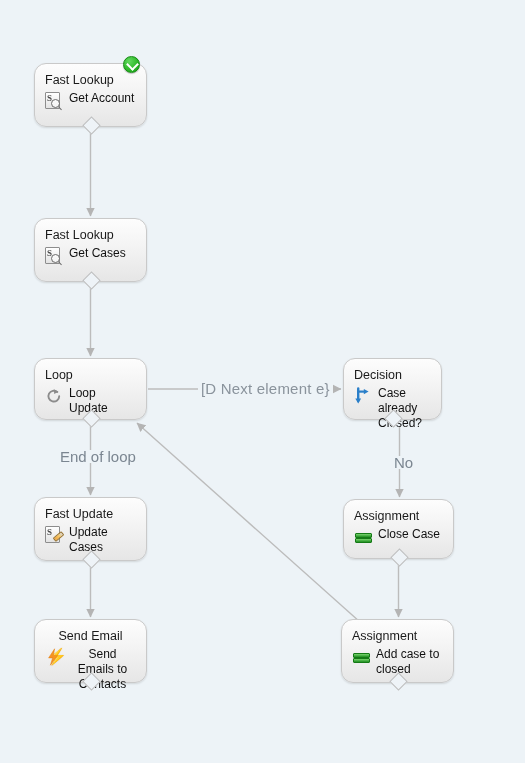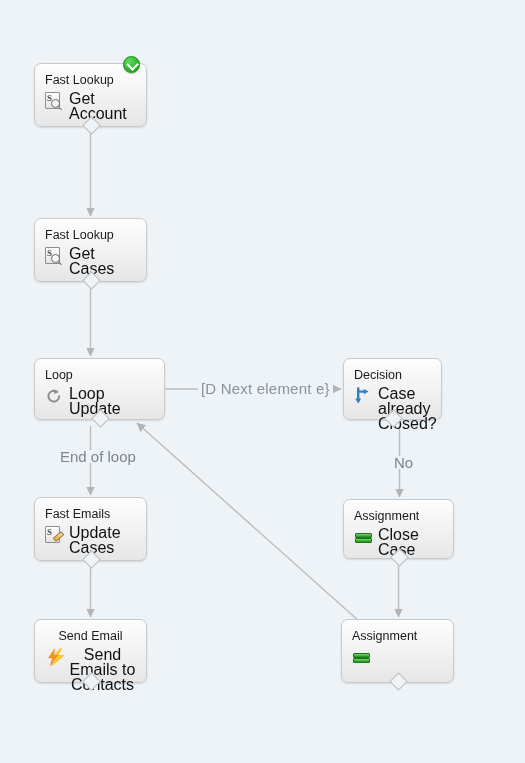--- a/index.html
+++ b/index.html
@@ -26,39 +26,39 @@
     width: 525px;
     height: 763px;
     pointer-events: none;
   }
 
   
   .node {
     position: absolute;
     box-sizing: border-box;
     border: 1px solid #c9c9c9;
-    border-radius: 7px;
+    border-radius: 12px;
     background: linear-gradient(to bottom, #fdfdfd 0%, #f4f4f4 42%, #e6e6e6 100%);
     box-shadow: 0 1px 2px rgba(0,0,0,0.12);
     padding: 9px 10px 8px 10px;
   }
   .node-title {
     font-size: 12.5px;
     color: #1a1a1a;
     line-height: 15px;
     margin-bottom: 3px;
     white-space: nowrap;
   }
   .node-body {
     display: flex;
     align-items: flex-start;
     gap: 6px;
   }
   .node-label {
-    font-size: 16px;
+    font-size: 12px;
     color: #111111;
     line-height: 15px;
   }
   .node-icon {
     flex: 0 0 auto;
     width: 18px;
     height: 18px;
     position: relative;
     margin-top: 1px;
   }
@@ -236,21 +236,21 @@
       <span class="node-icon">
         <span class="ic-doc"></span>
         <span class="ic-doc-s">S</span>
         <span class="ic-mag"></span>
       </span>
       <span class="node-label">Get Cases</span>
     </div>
     <div class="handle"></div>
   </div>
 
-  <div class="node" style="left:34px; top:358px; width:131px; height:62px;">
+  <div class="node" style="left:34px; top:358px; width:113px; height:62px;">
     <div class="node-title">Loop</div>
     <div class="node-body">
       <span class="node-icon">
         <svg class="ic-svg" width="18" height="18" viewBox="0 0 18 18">
           <path d="M14.2 9.2 A5.4 5.4 0 1 1 12.3 5.0" fill="none" stroke="#8c8c8c" stroke-width="1.9" stroke-linecap="round"></path>
           <path d="M8.9 2.2 L13.4 4.8 L9.2 7.0 z" fill="#8c8c8c"></path>
         </svg>
       </span>
       <span class="node-label">Loop Update</span>
     </div>
@@ -267,21 +267,21 @@
           <path d="M9.8 1.9 L14.6 4.6 L9.8 7.3 z" fill="#2a7fc9"></path>
           <path d="M1.3 11.6 L4.2 16.6 L7.1 11.6 z" fill="#2a7fc9"></path>
         </svg>
       </span>
       <span class="node-label">Case already Closed?</span>
     </div>
     <div class="handle"></div>
   </div>
 
   <div class="node" style="left:34px; top:497px; width:113px; height:64px;">
-    <div class="node-title">Fast Emails</div>
+    <div class="node-title">Fast Update</div>
     <div class="node-body">
       <span class="node-icon">
         <span class="ic-doc"></span>
         <span class="ic-doc-s">S</span>
         <span class="ic-pencil"></span>
       </span>
       <span class="node-label">Update Cases</span>
     </div>
     <div class="handle"></div>
   </div>
@@ -312,17 +312,18 @@
     <div class="handle"></div>
   </div>
 
   <div class="node" style="left:341px; top:619px; width:113px; height:64px;">
     <div class="node-title">Assignment</div>
     <div class="node-body">
       <span class="node-icon">
         <span class="ic-assign-bar b1"></span>
         <span class="ic-assign-bar b2"></span>
       </span>
+      <span class="node-label">Add case to closed</span>
     </div>
     <div class="handle"></div>
   </div>
 
 </div>
 
 </body></html>

